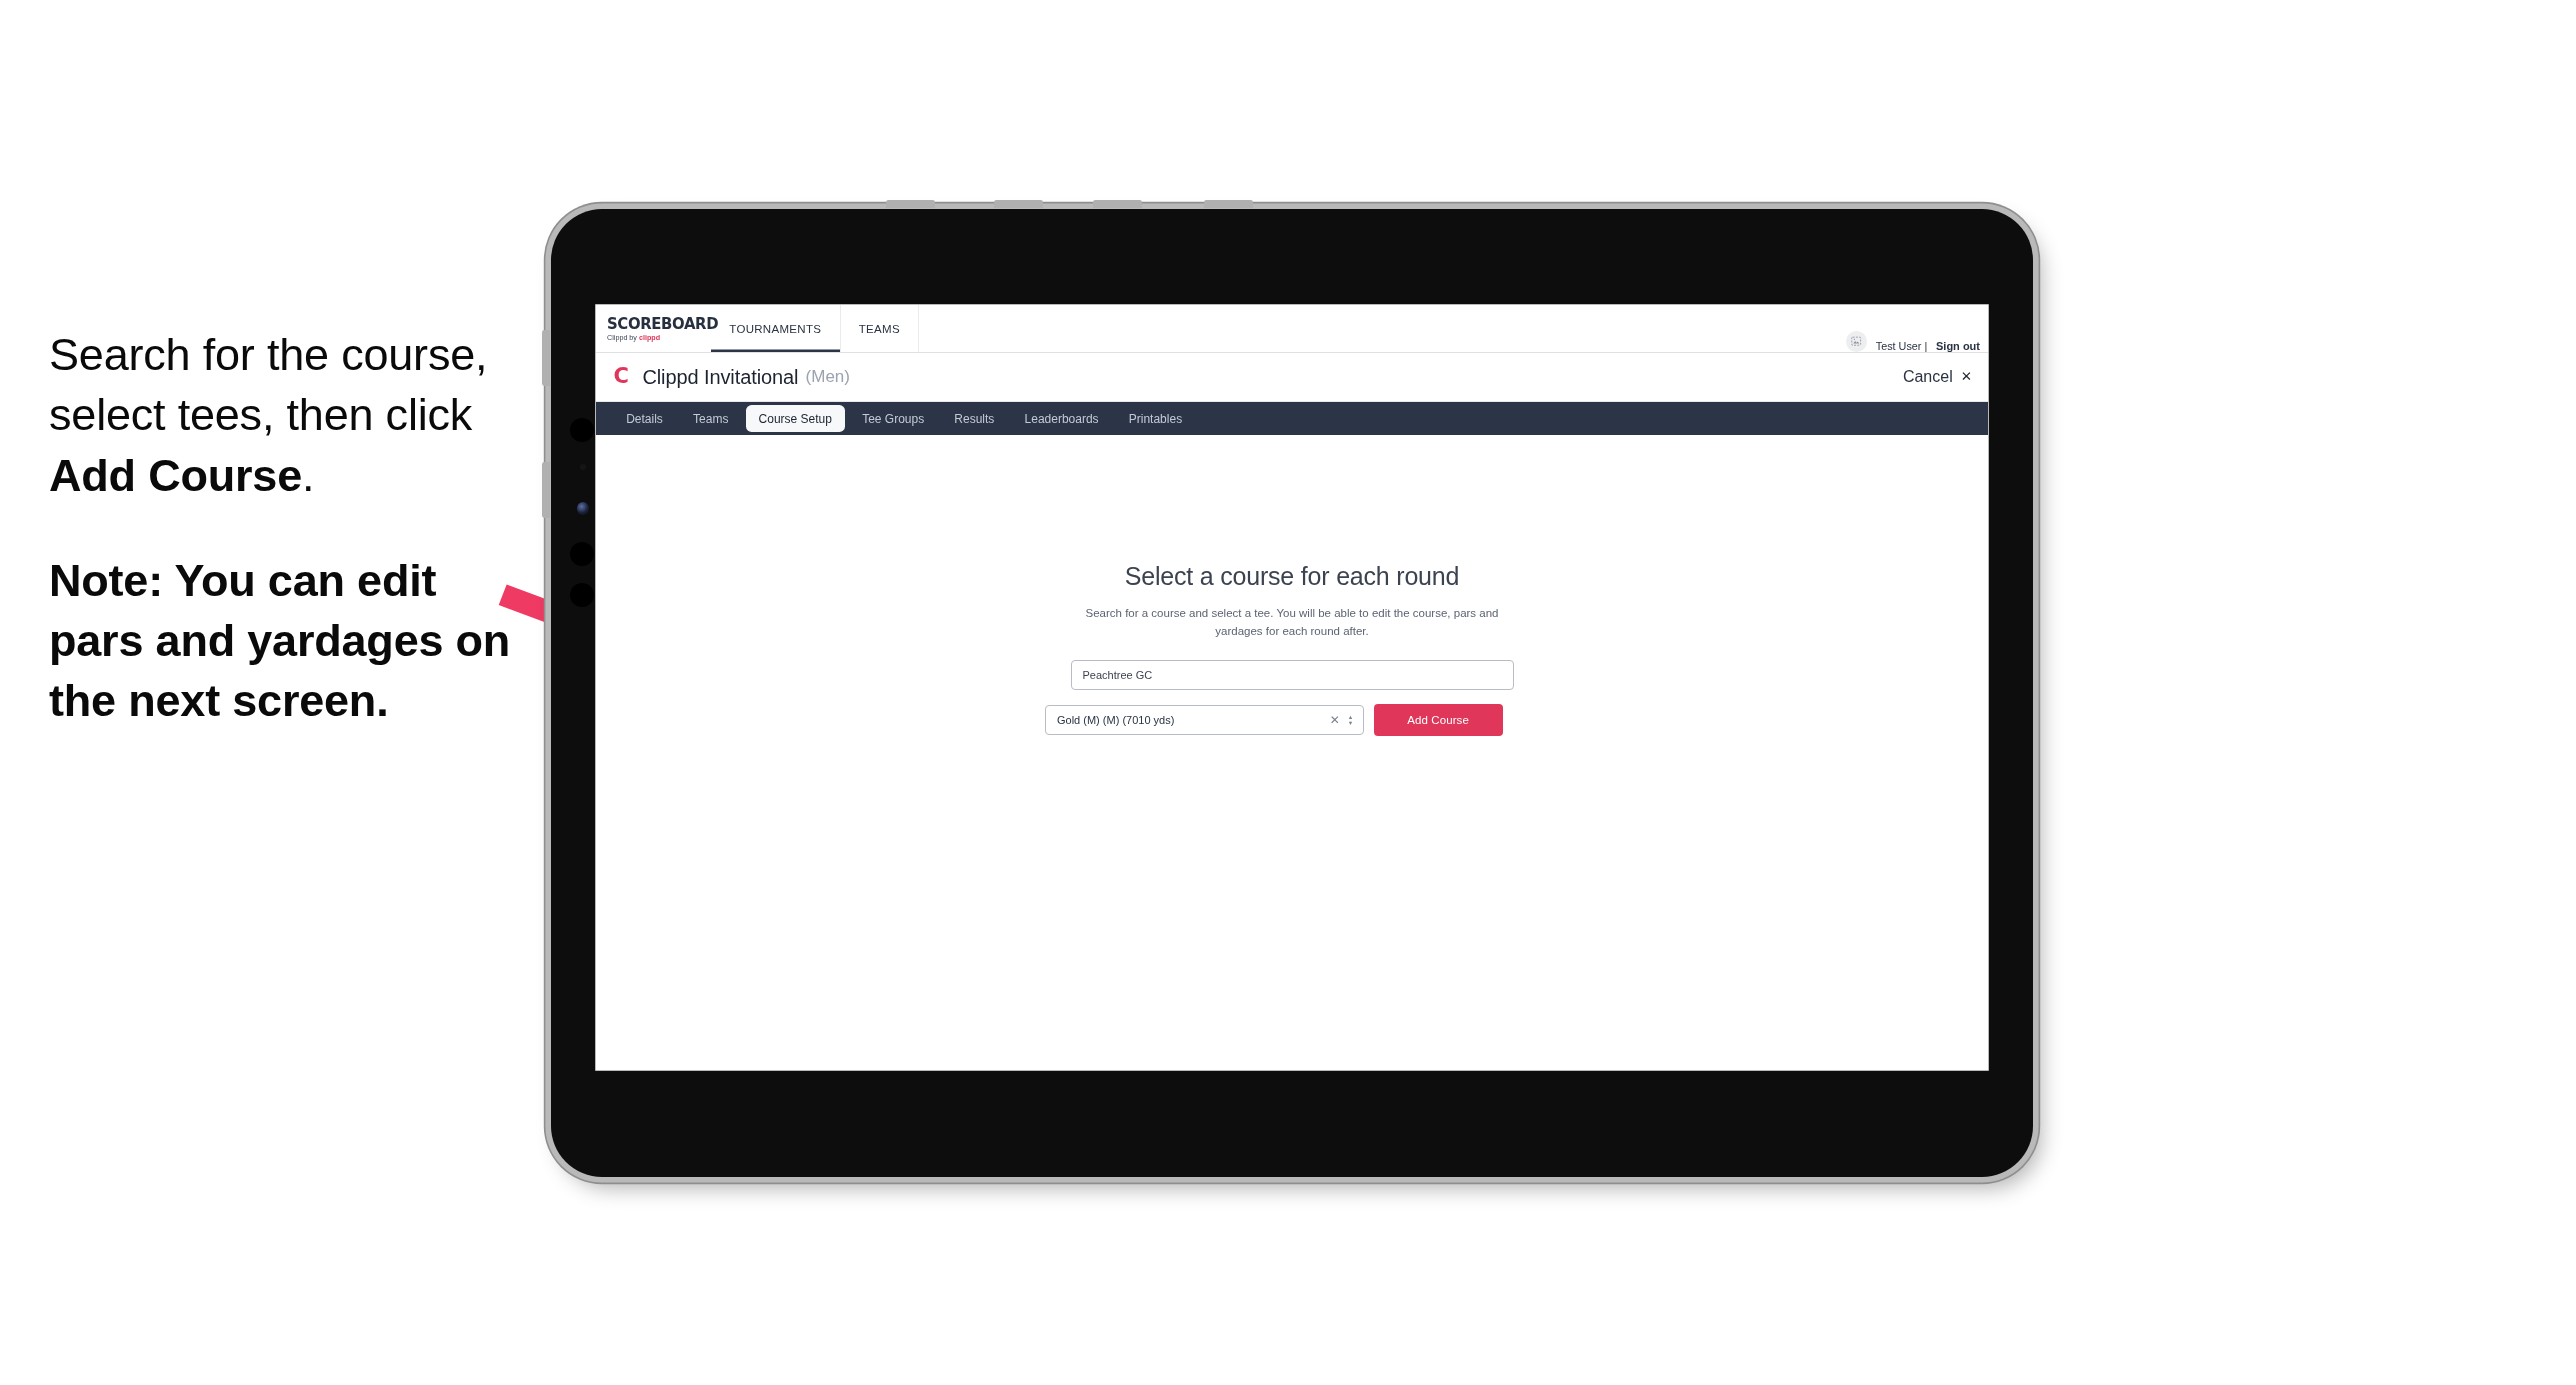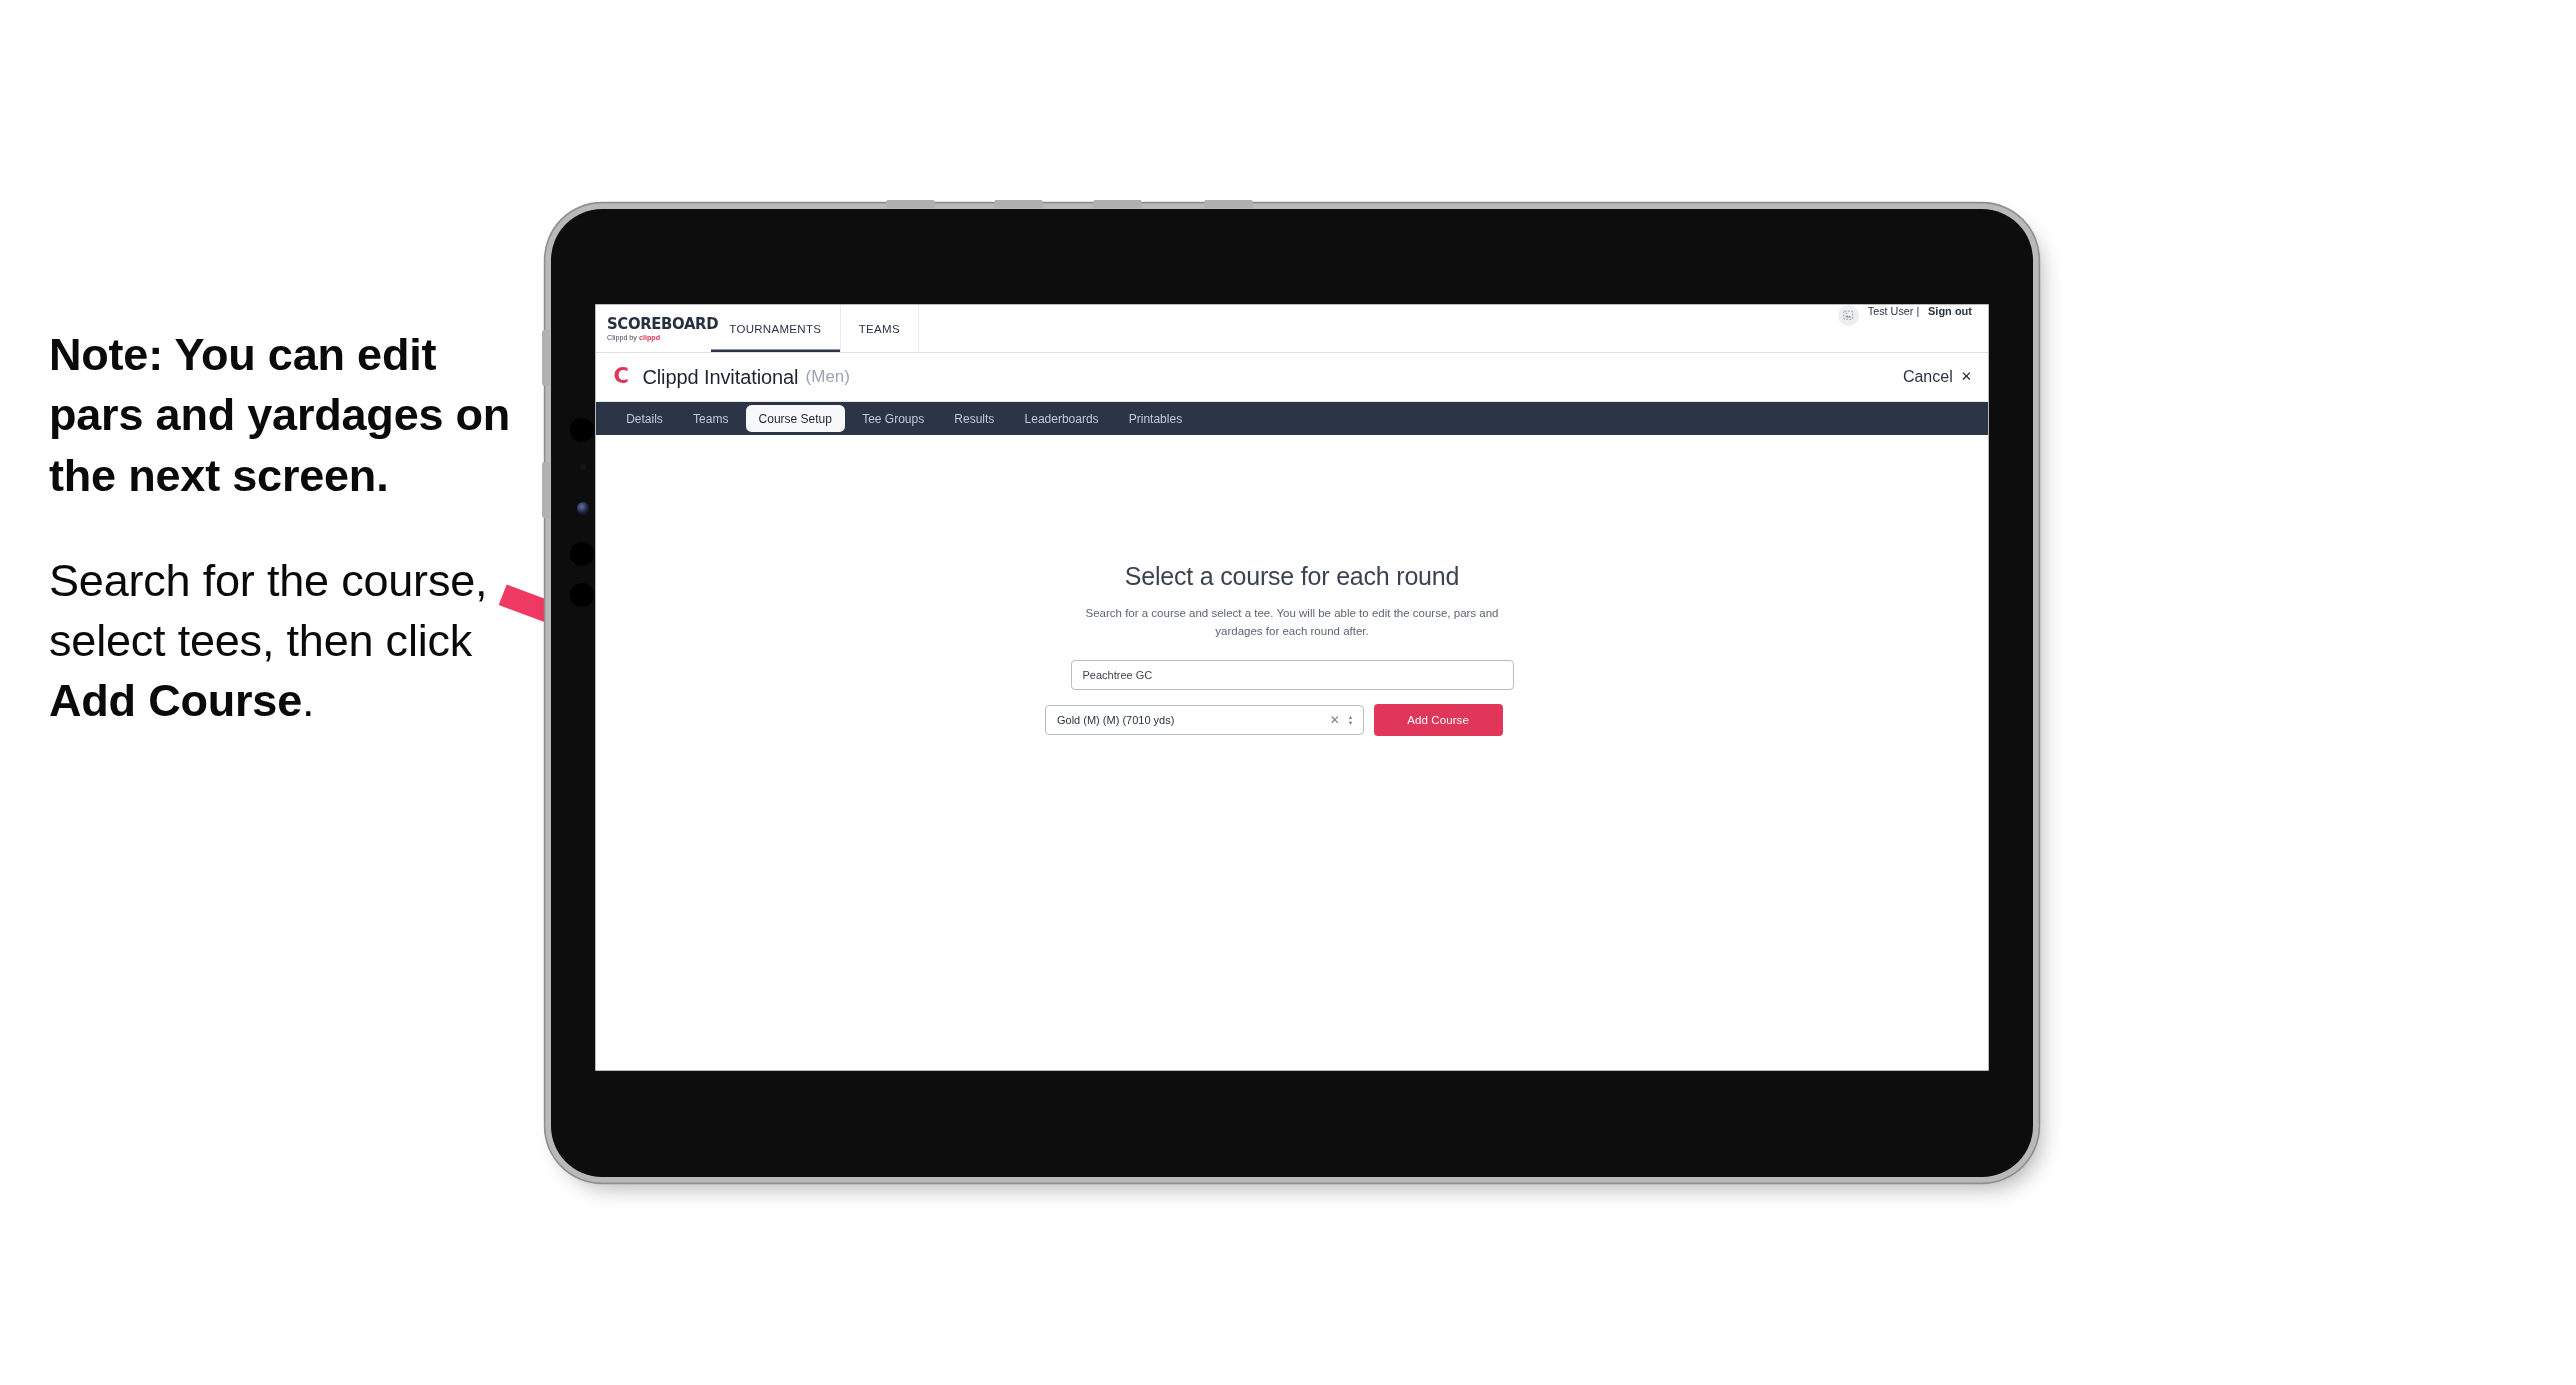--- a/index.html
+++ b/index.html
@@ -159,23 +159,23 @@
     border-right: 0.8px solid #e9ebee;
     background: #fff;
     cursor: pointer;
   }
   .navtop-item.active {
     box-shadow: inset 0 -2.4px 0 0 #2c3547;
   }
   .appbar-right {
     margin-left: auto;
     display: flex;
-    align-items: flex-start;
+    align-items: flex-end;
     gap: 8.8px;
-    padding-right: 16px;
+    padding-right: 8px;
   }
   .avatar {
     width: 21px; height: 21px;
     border-radius: 50%;
     background: #eceef0;
     display: flex; align-items: center; justify-content: center;
   }
   .user-name {
     font-size: 10.8px;
     color: #2a3342;
@@ -345,22 +345,22 @@
     cursor: pointer;
     letter-spacing: 0.1px;
   }
 </style>
 </head>
 <body>
 
 <div id="stage">
 
   <div class="instructions">
+    <div class="para"><span>Search for the course, select tees, then click </span><b>Add Course</b><span>.</span></div>
     <div class="para instr-bold">Note: You can edit pars and yardages on the next screen.</div>
-    <div class="para"><span>Search for the course, select tees, then click </span><b>Add Course</b><span>.</span></div>
   </div>
 
   <svg class="arrow-svg" viewBox="0 0 780 330">
     <g fill="#ef3a63" stroke="none">
       <path d="M 36 33 L 700 280 L 690 306 L 26 59 Z"></path>
       <path d="M 660 238 L 714 298 L 630 300 Z"></path>
     </g>
   </svg>
 
   <div class="tablet">

